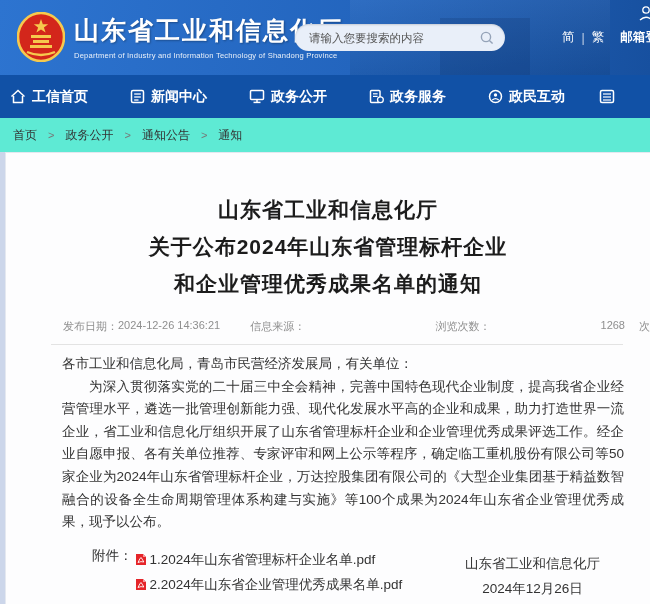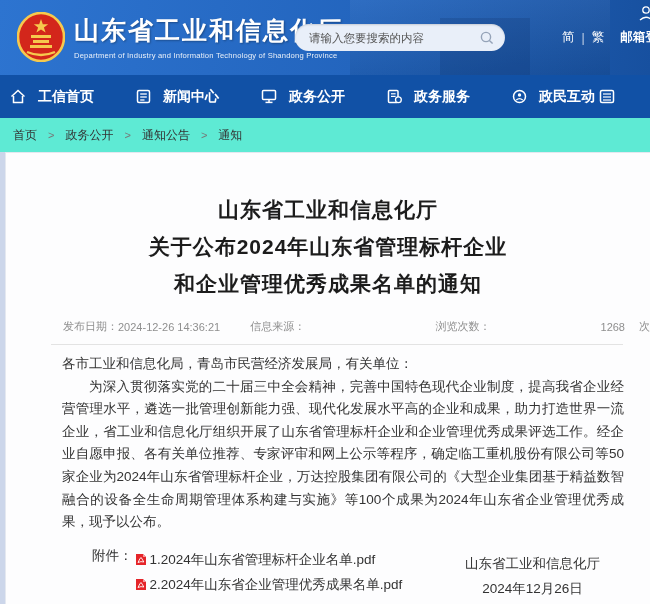--- a/index.html
+++ b/index.html
@@ -26,40 +26,40 @@
   .search input::placeholder { color:#555; }
   .header-links { position:absolute; left:562px; top:29px; display:flex;
     align-items:center; color:#fff; font-size:12.5px; white-space:nowrap; }
   .header-links .sep { margin:0 7px; opacity:.7; }
   .header-links .mail { margin-left:16px; font-weight:bold; }
   .corner-icon { position:absolute; left:637px; top:4px; }
 
   
   .nav { position:relative; height:43px; background:#1151a6; display:flex;
     align-items:center; padding-left:10px; overflow:hidden; }
-  .nav-item { display:flex; align-items:center; gap:12px; color:#fff;
+  .nav-item { display:flex; align-items:center; gap:6px; color:#fff;
     font-size:14px; font-weight:bold; margin-right:42px; cursor:pointer; }
   .nav-item svg { display:block; }
   .nav-item-partial { position:absolute; right:-7px; top:14px; }
 
   
   .breadcrumb { height:34px; background:#5eead4; display:flex; align-items:center;
     padding-left:13px; font-size:12px; color:#333; }
   .breadcrumb .crumb { cursor:pointer; }
   .breadcrumb .bsep { margin:0 11px; color:#777; font-size:11px; }
 
   
   .page-body { height:452px; padding-left:5px; background:#ccd6ea; }
   .card { position:relative; height:100%; background:#fdfdfe;
     border:1px solid #e4e8f0; border-right:none; border-bottom:none; }
 
   .article-title { text-align:center; padding-top:38px; font-size:21px;
     font-weight:bold; color:#1c1c1c; line-height:37px; letter-spacing:1px; }
 
-  .meta { display:flex; align-items:center; margin-top:17px;
+  .meta { display:flex; margin-top:17px;
     padding:0 0 0 57px; font-size:11px; color:#8f8f8f; }
   .meta .m-src { margin-left:30px; }
   .meta .m-views { margin-left:auto; margin-right:110px; }
   .meta .m-unit { margin-left:14px; }
 
   .divider { border-top:1px solid #e3e3e3; margin:10px 27px 0 45px; }
 
   .body-text { padding:8px 26px 0 56px; font-size:13.5px; line-height:22.6px;
     color:#333; text-align:justify; }
   .body-text .p2 { text-indent:2em; }

